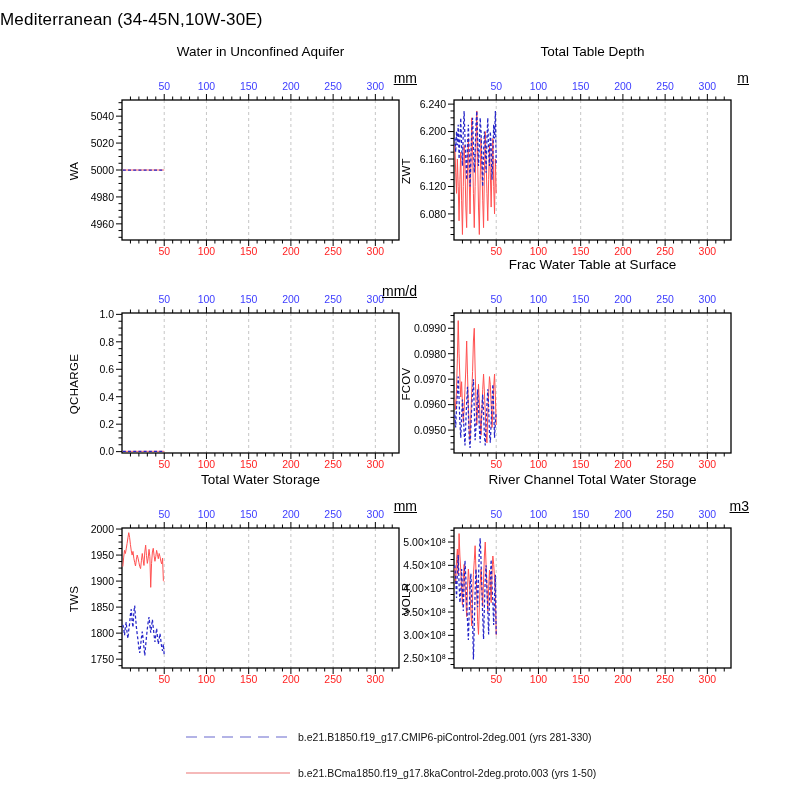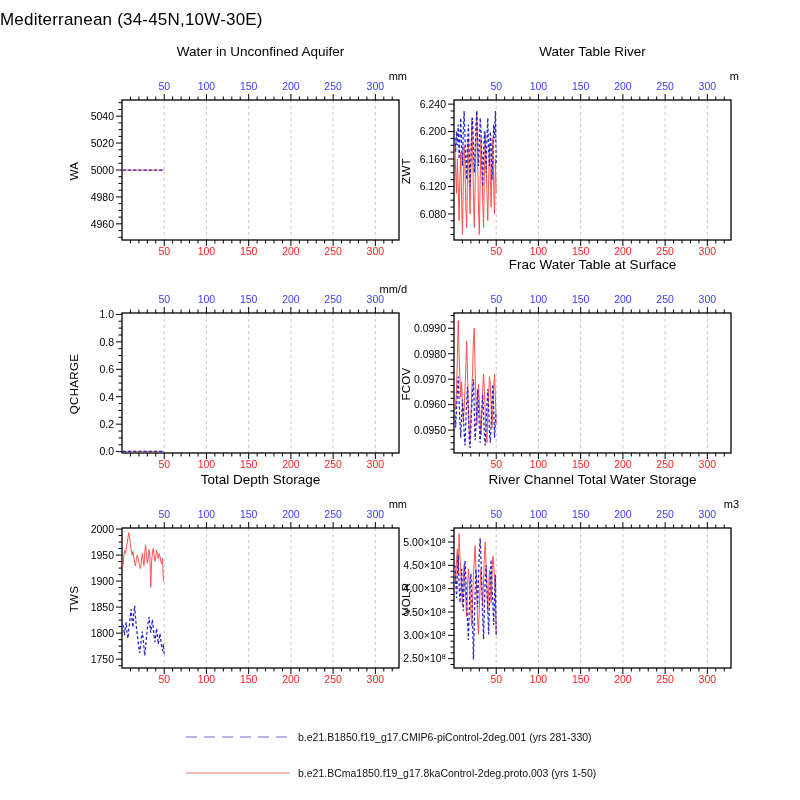--- a/index.html
+++ b/index.html
@@ -6,22 +6,22 @@
   #page{position:relative;width:800px;height:800px;background:#ffffff;
         font-family:"Liberation Sans", sans-serif;color:#000;overflow:hidden;}
   #main-title{position:absolute;top:10px;left:0;width:800px;text-align:left;
         font-size:17px;letter-spacing:.2px;}
   .panel{position:absolute;width:390px;height:240px;}
   .panel-title{position:absolute;top:6px;left:100px;width:277px;text-align:center;
         font-size:13.5px;white-space:nowrap;}
   .panel-ylabel{position:absolute;left:-18px;top:125px;width:140px;height:16px;
         line-height:16px;text-align:center;transform:rotate(-90deg);
         font-size:11.5px;letter-spacing:.3px;}
-  .panel-unit{position:absolute;top:32px;left:0;width:385px;text-align:right;
-        font-size:11px;}
+  .panel-unit{position:absolute;top:32px;left:10px;width:385px;text-align:right;
+        font-size:14px;text-decoration:underline;}
   .panel-plot{position:absolute;left:0;top:0;}
   #legend{position:absolute;left:185px;top:731px;}
   .legend-entry{display:flex;align-items:center;margin-bottom:24px;}
   .legend-label{font-size:10.5px;color:#111;margin-left:7px;white-space:nowrap;}
 </style>
 </head>
 <body>
 
 <div id="page">
   <div id="main-title">Mediterranean (34-45N,10W-30E)</div>
@@ -251,21 +251,21 @@
         <line x1="100" x2="94" y1="66.11764705882672" y2="66.11764705882672" stroke="#000000" stroke-width="1"></line>
         <text x="92" y="179.7215686274509" text-anchor="end" fill="#000" font-size="10.5" font-family="Liberation Sans, sans-serif">6.080</text>
         <text x="92" y="152.2705882352941" text-anchor="end" fill="#000" font-size="10.5" font-family="Liberation Sans, sans-serif">6.120</text>
         <text x="92" y="124.81960784313728" text-anchor="end" fill="#000" font-size="10.5" font-family="Liberation Sans, sans-serif">6.160</text>
         <text x="92" y="97.36862745098048" text-anchor="end" fill="#000" font-size="10.5" font-family="Liberation Sans, sans-serif">6.200</text>
         <text x="92" y="69.91764705882366" text-anchor="end" fill="#000" font-size="10.5" font-family="Liberation Sans, sans-serif">6.240</text>
         <rect x="100" y="62" width="277" height="140" fill="none" stroke="#000000" stroke-width="1.3"></rect>
         <polyline points="100.84,107.29 101.69,134.75 102.53,155.33 103.38,121.02 104.22,148.47 105.07,182.78 105.91,141.61 106.76,114.16 107.60,162.20 108.45,196.51 109.29,148.47 110.13,107.29 110.98,127.88 111.82,169.06 112.67,189.65 113.51,134.75 114.36,100.43 115.20,141.61 116.05,175.92 116.89,127.88 117.73,79.84 118.58,114.16 119.42,155.33 120.27,189.65 121.11,148.47 121.96,107.29 122.80,72.98 123.65,121.02 124.49,169.06 125.34,196.51 126.18,141.61 127.02,100.43 127.87,127.88 128.71,162.20 129.56,189.65 130.40,134.75 131.25,93.57 132.09,121.02 132.94,155.33 133.78,182.78 134.63,141.61 135.47,107.29 136.31,134.75 137.16,169.06 138.00,127.88 138.85,100.43 139.69,148.47 140.54,175.92 141.38,121.02 142.23,155.33" fill="none" stroke="#ff5050" stroke-width="1"></polyline>
         <polyline points="100.84,100.43 101.69,114.16 102.53,93.57 103.38,107.29 104.22,86.71 105.07,121.02 105.91,100.43 106.76,79.84 107.60,107.29 108.45,127.88 109.29,93.57 110.13,72.98 110.98,100.43 111.82,121.02 112.67,141.61 113.51,107.29 114.36,86.71 115.20,114.16 116.05,148.47 116.89,121.02 117.73,93.57 118.58,79.84 119.42,107.29 120.27,134.75 121.11,114.16 121.96,86.71 122.80,72.98 123.65,100.43 124.49,127.88 125.34,107.29 126.18,79.84 127.02,93.57 127.87,121.02 128.71,148.47 129.56,114.16 130.40,93.57 131.25,107.29 132.09,134.75 132.94,100.43 133.78,79.84 134.63,114.16 135.47,127.88 136.31,93.57 137.16,107.29 138.00,141.61 138.85,121.02 139.69,86.71 140.54,100.43 141.38,72.98 142.23,127.88" fill="none" stroke="#2525c8" stroke-width="1.25" stroke-dasharray="3 2.2"></polyline>
       </svg>
-    <div class="panel-title">Water Table River</div>
+    <div class="panel-title">Total Table Depth</div>
     <div class="panel-ylabel">ZWT</div>
     <div class="panel-unit">m</div>
   </div>
 
   <div class="panel" style="left:22px;top:251px;">
     <svg class="panel-plot" width="390" height="240">
         <line x1="142.22560975609755" x2="142.22560975609755" y1="62" y2="202" stroke="#c6c6c6" stroke-width="1" stroke-dasharray="3 3"></line>
         <line x1="184.4512195121951" x2="184.4512195121951" y1="62" y2="202" stroke="#c6c6c6" stroke-width="1" stroke-dasharray="3 3"></line>
         <line x1="226.6768292682927" x2="226.6768292682927" y1="62" y2="202" stroke="#c6c6c6" stroke-width="1" stroke-dasharray="3 3"></line>
         <line x1="268.9024390243902" x2="268.9024390243902" y1="62" y2="202" stroke="#c6c6c6" stroke-width="1" stroke-dasharray="3 3"></line>
@@ -610,21 +610,21 @@
         <text x="92" y="196.95241635687734" text-anchor="end" fill="#000" font-size="10.5" font-family="Liberation Sans, sans-serif">1750</text>
         <text x="92" y="170.93011152416358" text-anchor="end" fill="#000" font-size="10.5" font-family="Liberation Sans, sans-serif">1800</text>
         <text x="92" y="144.90780669144982" text-anchor="end" fill="#000" font-size="10.5" font-family="Liberation Sans, sans-serif">1850</text>
         <text x="92" y="118.88550185873605" text-anchor="end" fill="#000" font-size="10.5" font-family="Liberation Sans, sans-serif">1900</text>
         <text x="92" y="92.86319702602229" text-anchor="end" fill="#000" font-size="10.5" font-family="Liberation Sans, sans-serif">1950</text>
         <text x="92" y="66.84089219330855" text-anchor="end" fill="#000" font-size="10.5" font-family="Liberation Sans, sans-serif">2000</text>
         <rect x="100" y="62" width="277" height="140" fill="none" stroke="#000000" stroke-width="1.3"></rect>
         <polyline points="100.84,100.51 101.69,91.14 102.53,84.38 103.38,87.50 104.22,82.82 105.07,77.61 105.91,71.89 106.76,66.68 107.60,71.37 108.45,78.65 109.29,84.90 110.13,89.06 110.98,85.42 111.82,92.19 112.67,96.35 113.51,99.99 114.36,93.75 115.20,89.06 116.05,92.19 116.89,96.35 117.73,100.51 118.58,102.59 119.42,94.79 120.27,87.50 121.11,93.75 121.96,99.47 122.80,85.94 123.65,79.17 124.49,89.58 125.34,97.39 126.18,92.19 127.02,83.34 127.87,90.62 128.71,121.33 129.56,97.39 130.40,85.94 131.25,82.30 132.09,89.58 132.94,95.31 133.78,90.62 134.63,84.38 135.47,88.54 136.31,92.71 137.16,87.50 138.00,90.62 138.85,95.31 139.69,97.91 140.54,92.19 141.38,114.57 142.23,115.61" fill="none" stroke="#ff5050" stroke-width="1"></polyline>
         <polyline points="100.84,158.80 101.69,162.45 102.53,169.21 103.38,160.88 104.22,156.20 105.07,166.61 105.91,172.33 106.76,164.01 107.60,157.76 108.45,148.39 109.29,143.19 110.13,155.16 110.98,161.41 111.82,146.83 112.67,139.55 113.51,151.00 114.36,160.88 115.20,168.17 116.05,174.42 116.89,182.22 117.73,186.91 118.58,179.62 119.42,171.81 120.27,165.57 121.11,172.86 121.96,181.70 122.80,189.51 123.65,179.62 124.49,170.77 125.34,162.45 126.18,156.20 127.02,151.00 127.87,158.80 128.71,166.61 129.56,160.36 130.40,153.60 131.25,161.41 132.09,169.21 132.94,175.98 133.78,169.21 134.63,162.45 135.47,170.77 136.31,178.06 137.16,172.86 138.00,167.65 138.85,174.42 139.69,181.18 140.54,184.83 141.38,178.06 142.23,189.51" fill="none" stroke="#2525c8" stroke-width="1.25" stroke-dasharray="3 2.2"></polyline>
       </svg>
-    <div class="panel-title">Total Depth Storage</div>
+    <div class="panel-title">Total Water Storage</div>
     <div class="panel-ylabel">TWS</div>
     <div class="panel-unit">mm</div>
   </div>
 
   <div class="panel" style="left:354px;top:466px;">
     <svg class="panel-plot" width="390" height="240">
         <line x1="142.22560975609755" x2="142.22560975609755" y1="62" y2="202" stroke="#c6c6c6" stroke-width="1" stroke-dasharray="3 3"></line>
         <line x1="184.4512195121951" x2="184.4512195121951" y1="62" y2="202" stroke="#c6c6c6" stroke-width="1" stroke-dasharray="3 3"></line>
         <line x1="226.6768292682927" x2="226.6768292682927" y1="62" y2="202" stroke="#c6c6c6" stroke-width="1" stroke-dasharray="3 3"></line>
         <line x1="268.9024390243902" x2="268.9024390243902" y1="62" y2="202" stroke="#c6c6c6" stroke-width="1" stroke-dasharray="3 3"></line>

